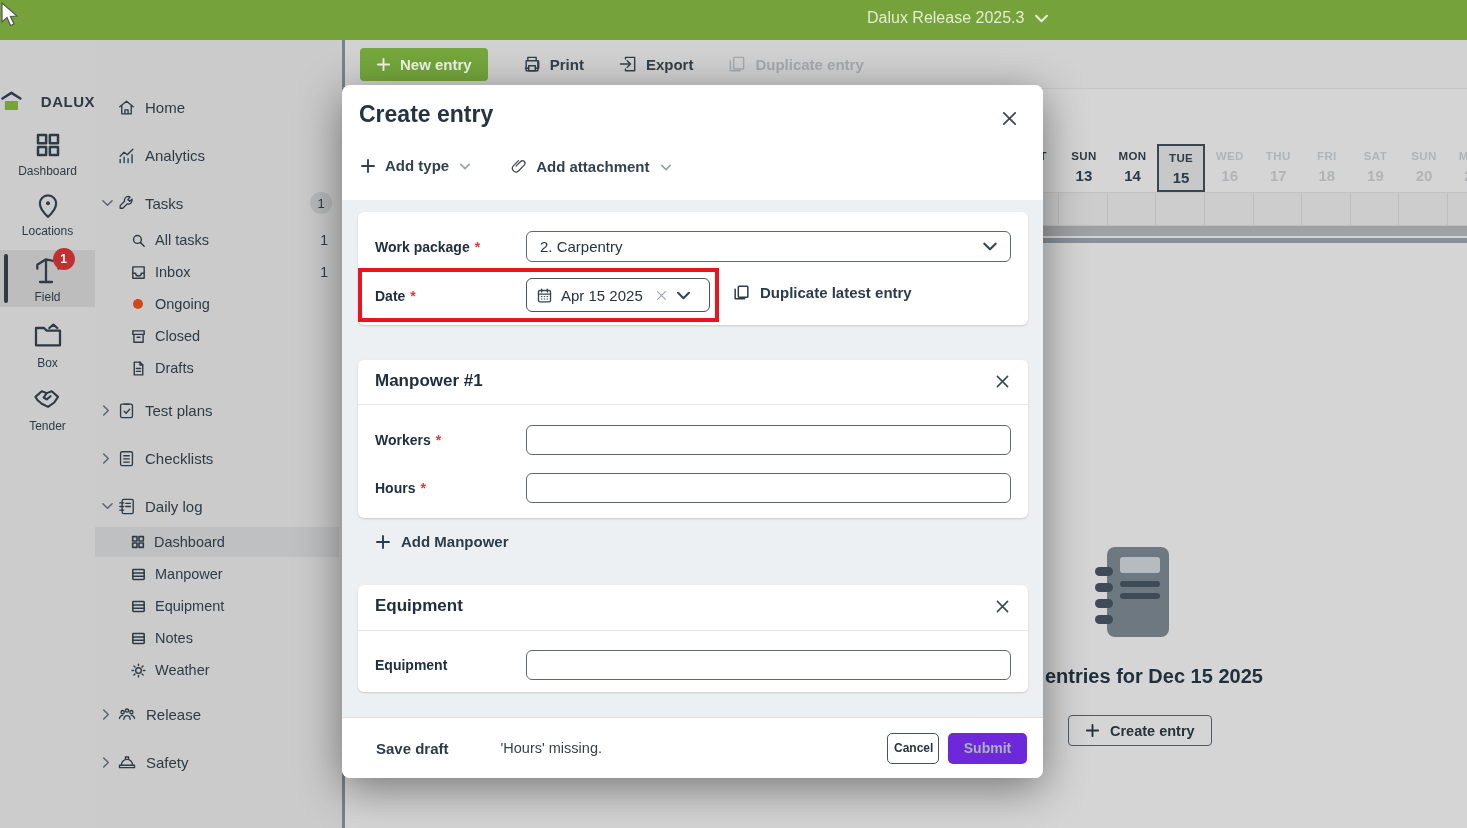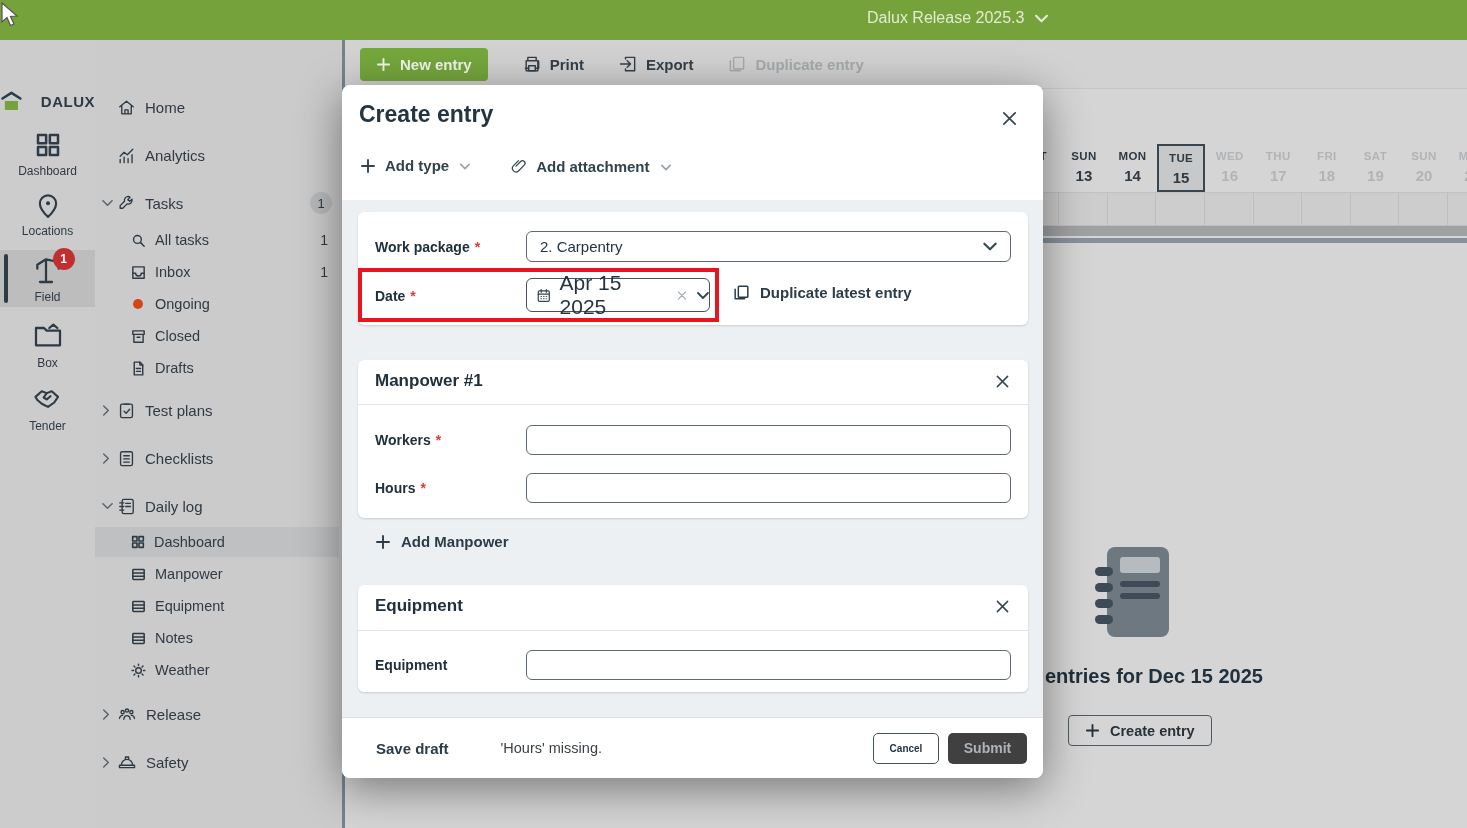--- a/index.html
+++ b/index.html
@@ -85,36 +85,36 @@
   .card-div{position:absolute;left:0;right:0;top:44px;border-top:1px solid #e3e6e9;}
   .flabel{position:absolute;left:17px;font-size:14px;font-weight:700;color:#20303c;white-space:nowrap;}
   .req{color:#de3b36;margin-left:5px;font-size:14px;}
   .fselect{position:absolute;left:168px;top:19px;width:485px;height:31px;border:1.5px solid #5c6873;border-radius:6px;
     background:#fff;display:flex;align-items:center;box-sizing:border-box;cursor:pointer;}
   .fselect .val{font-size:15px;color:#243440;margin-left:13px;flex:1;}
   .fselect .chev{color:#37474f;margin-right:13px;}
   .fdate{position:absolute;left:168px;top:66px;width:184px;height:34px;border:1.5px solid #46525c;border-radius:6px;
     background:#fff;display:flex;align-items:center;box-sizing:border-box;cursor:pointer;}
   .fdate .cal-ic{color:#37474f;margin-left:9px;}
-  .fdate .val{font-size:21px;color:#243440;margin-left:8px;}
+  .fdate .val{font-size:15px;color:#243440;margin-left:8px;}
   .fdate .clear{color:#a0a9b0;margin-left:12px;cursor:pointer;}
   .fdate .chev{color:#37474f;margin-left:9px;}
   .dup-latest{position:absolute;left:374px;top:71px;display:flex;align-items:center;gap:9px;color:#2c3c48;
     font-size:15px;font-weight:700;cursor:pointer;}
   .finput{position:absolute;left:168px;width:485px;height:30px;border:1.5px solid #5c6873;border-radius:6px;
     background:#fff;box-sizing:border-box;font-family:inherit;font-size:15px;color:#243440;padding:0 12px;}
   .add-link{position:absolute;left:33px;display:flex;align-items:center;gap:10px;color:#2c3c48;
     font-size:15px;font-weight:700;cursor:pointer;}
   .m-footer{position:absolute;left:0;right:0;bottom:0;height:60px;background:#fff;border-top:1px solid #dce0e3;
     border-radius:0 0 8px 8px;display:flex;align-items:center;margin-top:29px;}
   .save-draft{margin-left:34px;font-size:15px;font-weight:700;color:#2c3c48;cursor:pointer;}
   .vmsg{margin-left:52px;font-size:14.5px;color:#3a3f44;}
-  .btn-cancel{position:absolute;right:104px;width:66px;height:31px;background:#fff;border:1.5px solid #46535d;
-    border-radius:5px;color:#243440;font-size:10px;font-weight:700;font-family:inherit;cursor:pointer;}
-  .btn-submit{position:absolute;right:16px;width:79px;height:31px;background:#404040;border:none;
+  .btn-cancel{position:absolute;right:104px;width:52px;height:31px;background:#fff;border:1.5px solid #46535d;
+    border-radius:5px;color:#243440;font-size:12px;font-weight:700;font-family:inherit;cursor:pointer;}
+  .btn-submit{position:absolute;right:16px;width:79px;height:31px;background:#6d28d9;border:none;
     border-radius:5px;color:#abb3ba;font-size:14px;font-weight:700;font-family:inherit;}
   .red-box{position:absolute;left:358px;top:268px;width:361px;height:54px;border:4px solid #ea141e;
     box-sizing:border-box;z-index:20;}
   .cursor{position:absolute;left:0;top:2px;z-index:30;}
 </style>
 </head>
 <body>
 
 <div id="screen">
 

